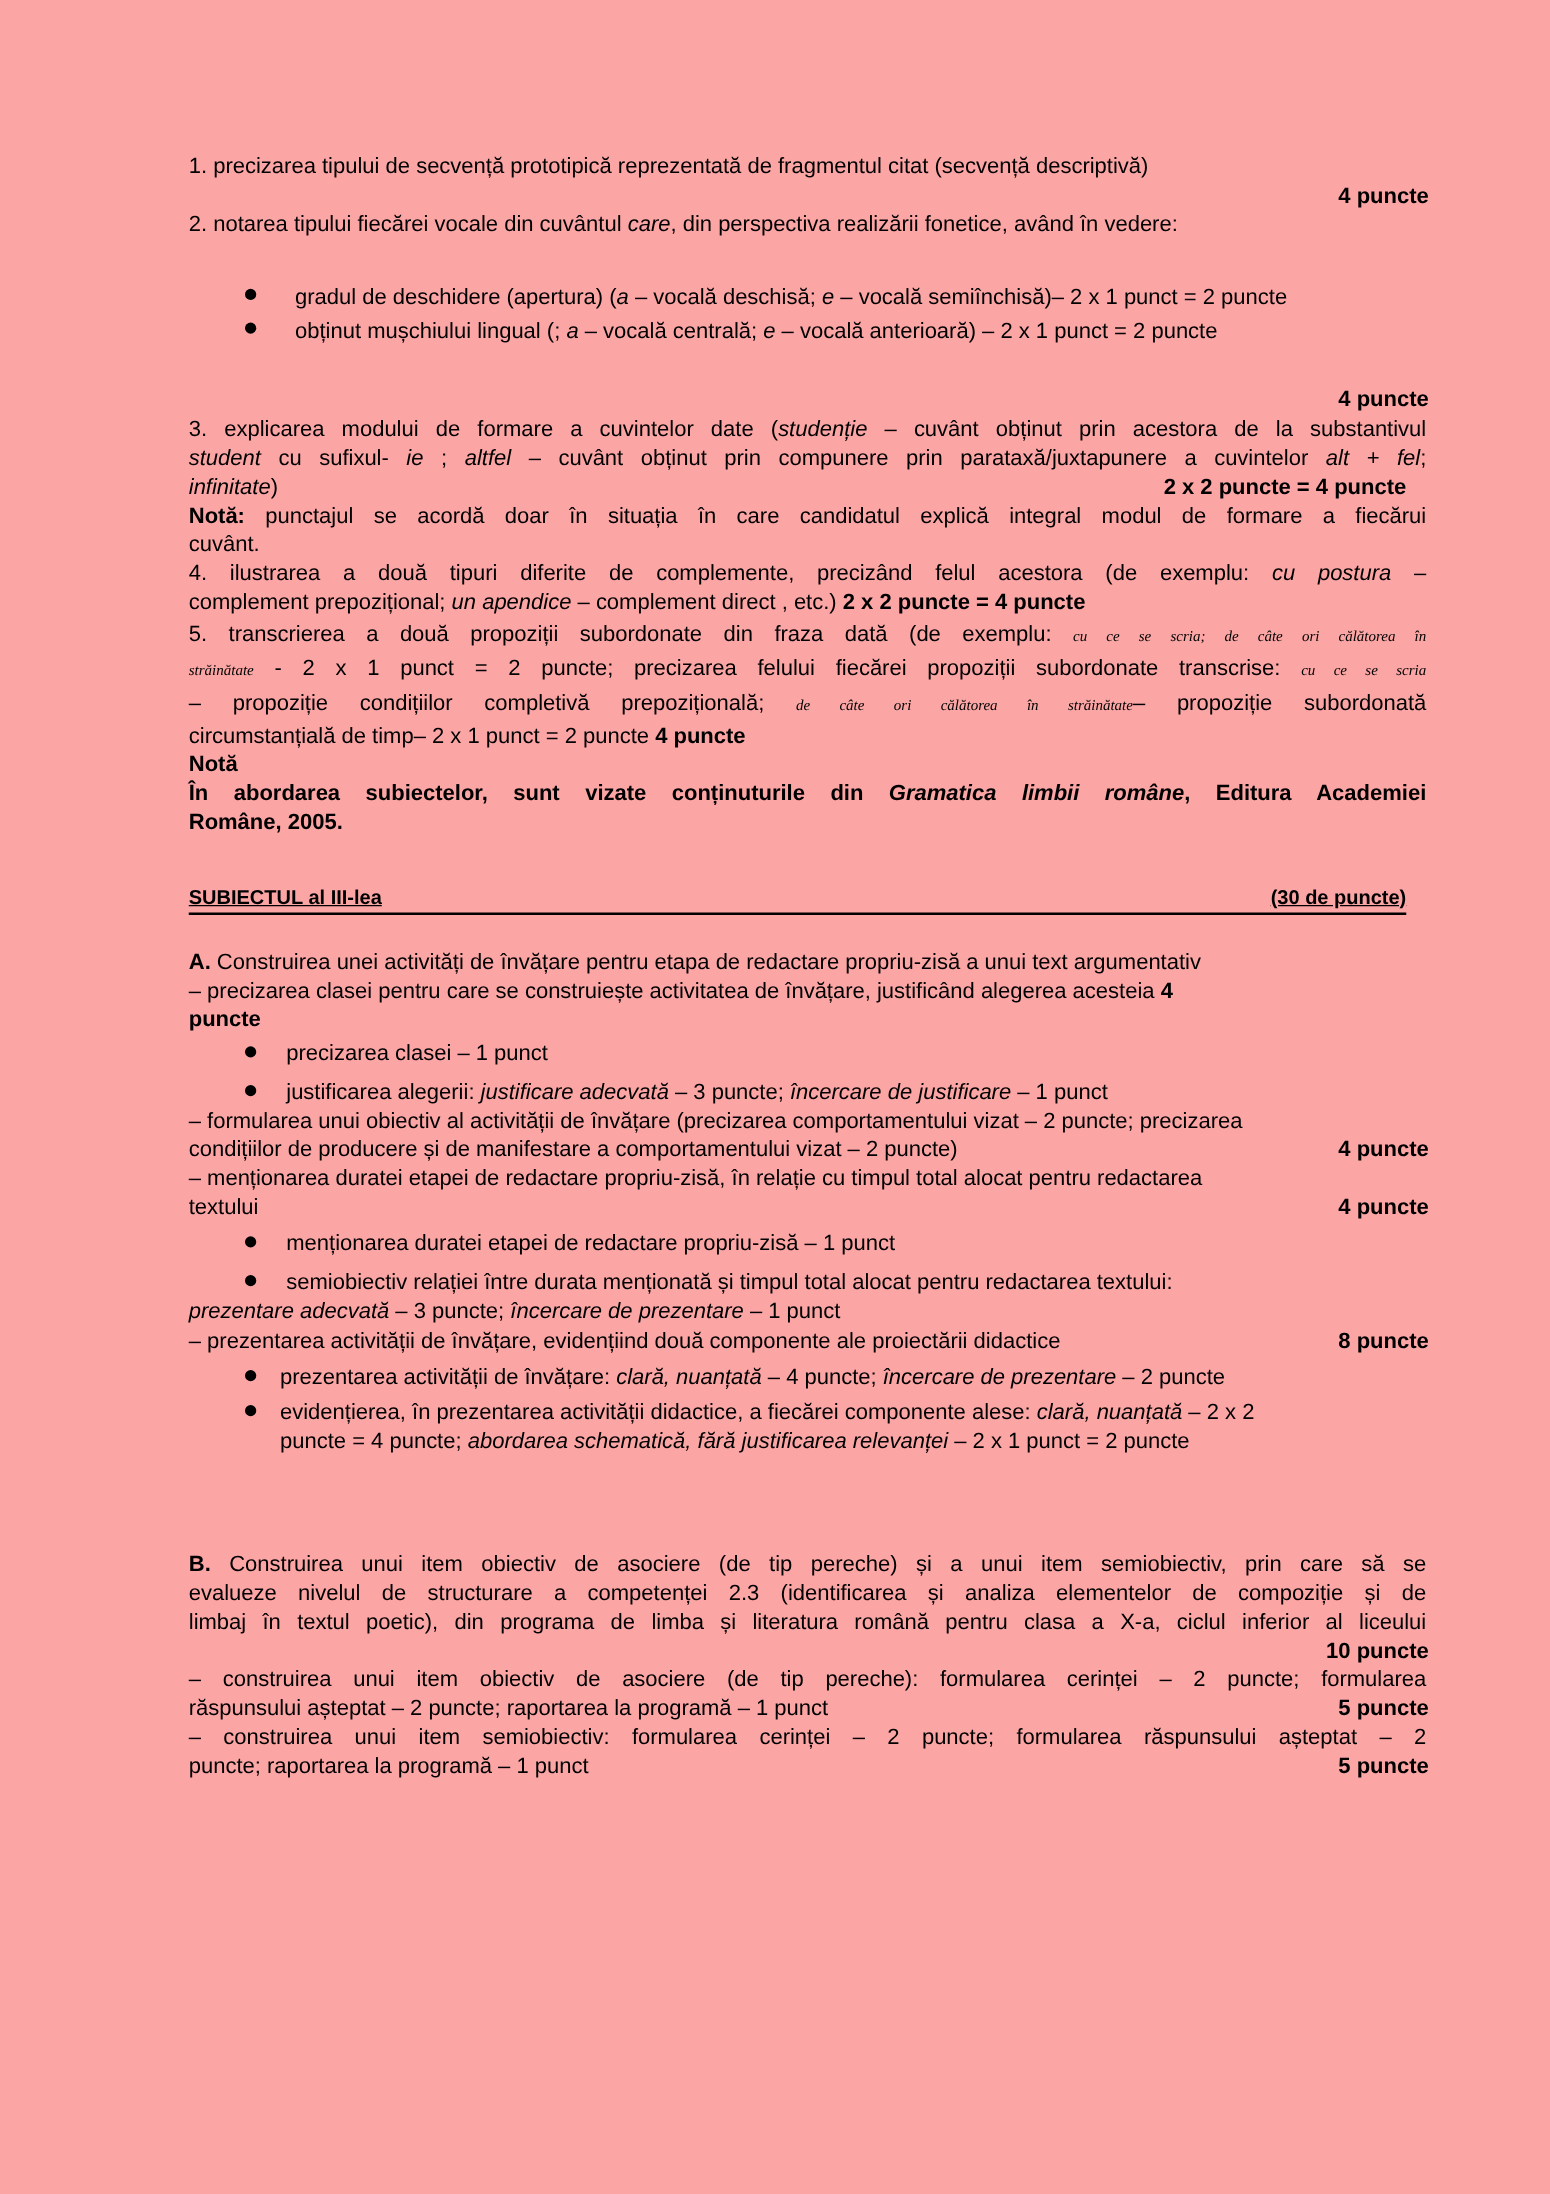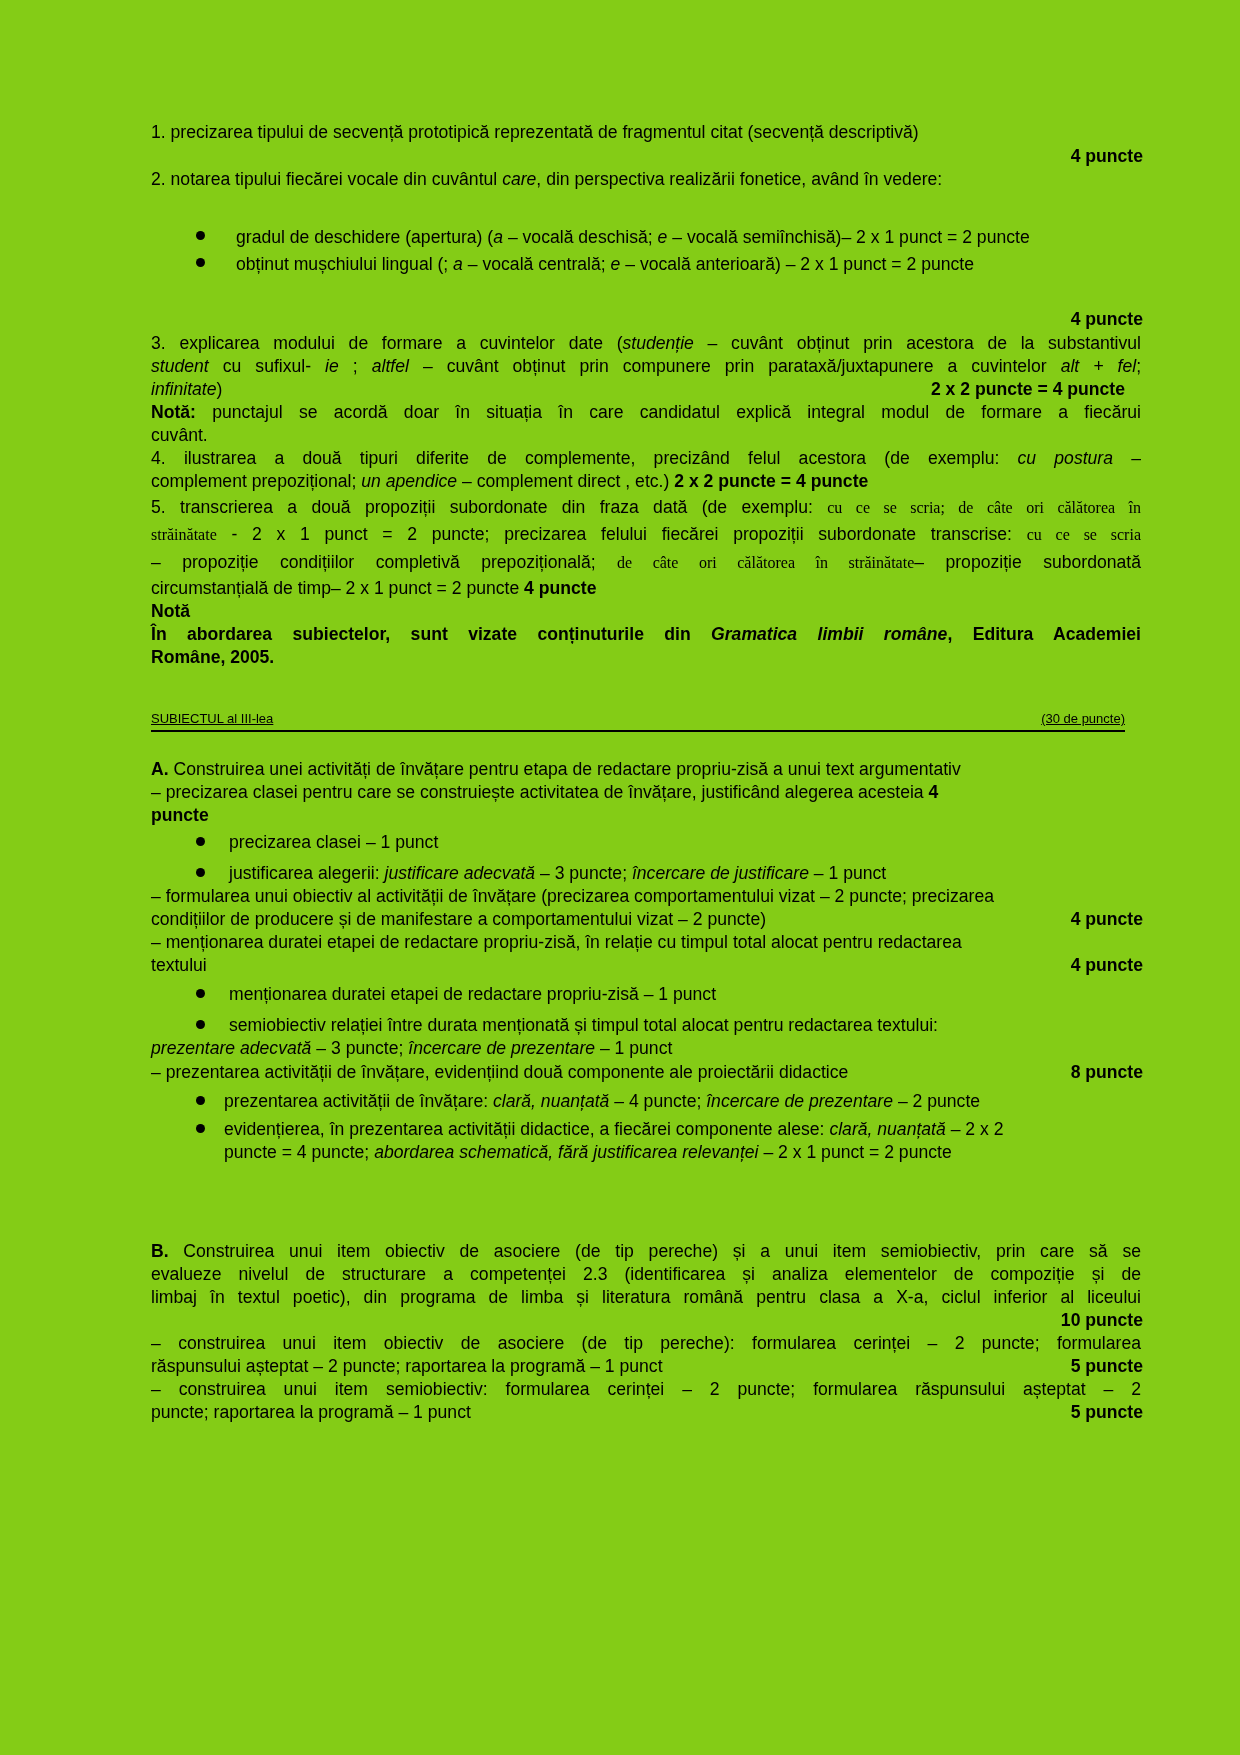--- a/index.html
+++ b/index.html
@@ -1,30 +1,30 @@
 <!DOCTYPE html>
 <html><head>
 <meta charset="utf-8">
 <style>
   html, body { margin: 0; padding: 0; background: #ffffff; }
   body { width: 1240px; height: 1755px; position: relative; overflow: hidden;
          font-family: "Liberation Sans", sans-serif; color: #000; }
-  .page { position: absolute; left: 0; top: 0; width: 1240px; height: 1755px; background: #84cc16; }
+  .page { position: absolute; left: 0; top: 0; width: 1240px; height: 1755px; background: #fca5a5; }
   .ln { position: absolute; left: 151px; font-size: 17.6px; line-height: 22px; white-space: nowrap; }
   .just { width: 990px; text-align: justify; text-align-last: justify; white-space: normal; }
   .right { position: absolute; right: 97px; font-size: 17.6px; line-height: 22px; font-weight: bold; white-space: nowrap; text-align: right; }
   .right.nb { font-weight: bold; }
   .b { font-weight: bold; }
   .i { font-style: italic; }
-  .serif-i { font-family: "Liberation Serif", serif; font-size: 16px; }
+  .serif-i { font-family: "Liberation Serif", serif; font-style: italic; font-size: 12px; }
   .bullet { position: absolute; left: 196px; width: 9px; height: 9px; border-radius: 50%; background: #000; }
   .bl { left: 236px; }
   .bl2 { left: 229px; }
   .heading { position: absolute; left: 151px; width: 974px; top: 706px; height: 24px;
-             border-bottom: 2px solid #000; font-size: 13px; font-weight: normal; }
+             border-bottom: 2px solid #000; font-size: 16px; font-weight: bold; }
   .heading span { position: absolute; bottom: 0px; line-height: 22px; text-decoration: underline; }
   .heading .h-left { left: 0; }
   .heading .h-right { right: 0; }
 </style>
 </head>
 <body>
 
 <div class="page">
 
   <div class="ln" style="top:121px">1. precizarea tipului de secvență prototipică reprezentată de fragmentul citat (secvență descriptivă)</div>

